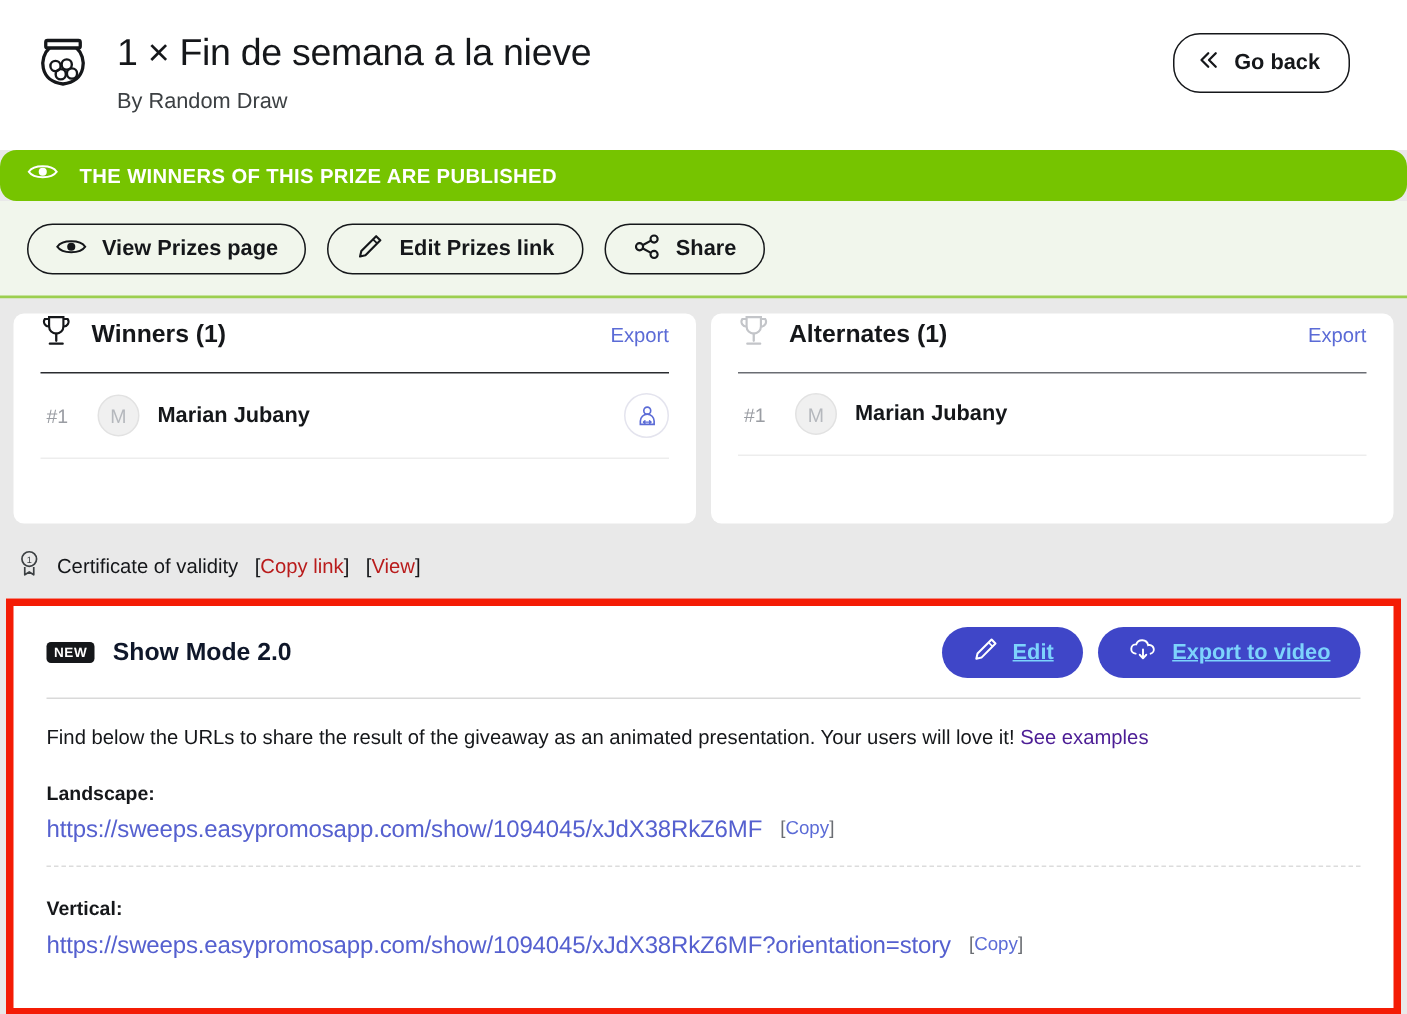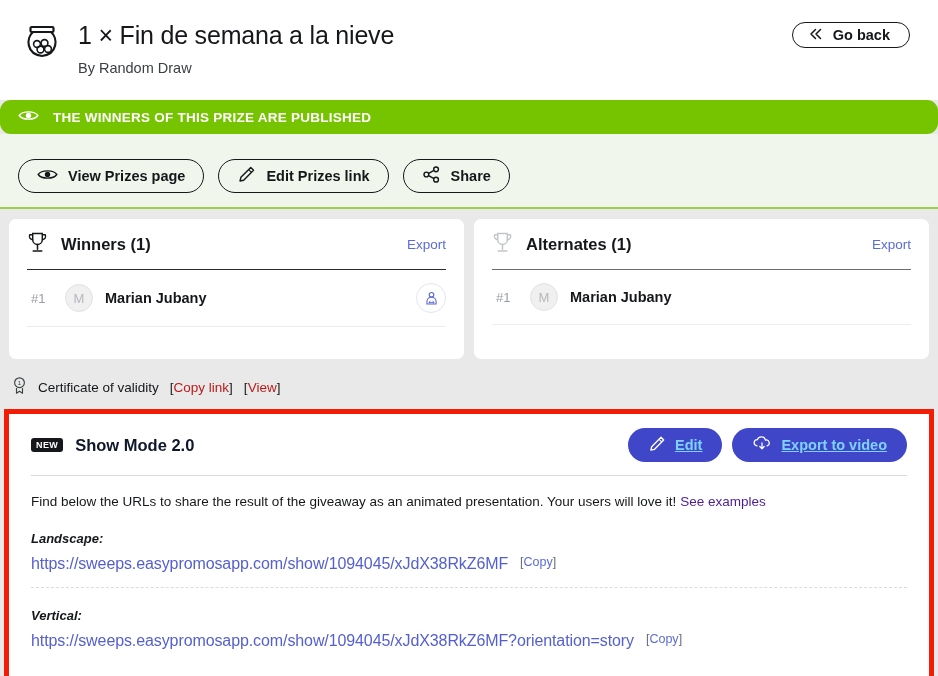--- a/index.html
+++ b/index.html
@@ -30,22 +30,22 @@
     line-height: 34px;
   }
   .prize-sub {
     font-size: 14.5px;
     color: #3c4043;
     margin-top: 7px;
     line-height: 18px;
   }
   .goback-btn {
     position: absolute;
-    right: 28px; top: 22px;
-    height: 26px;
+    right: 38px; top: 22px;
+    height: 40px;
     border: 1.6px solid #15171a;
     border-radius: 18px;
     background: #fff;
     display: flex; align-items: center;
     gap: 9px;
     padding: 0 19px 0 15px;
     font-size: 14.5px;
     font-weight: 700;
     color: #15171a;
     cursor: pointer;
@@ -62,21 +62,21 @@
     border-radius: 11px;
   }
   .published-text {
     color: #ffffff;
     font-size: 13.5px;
     font-weight: 700;
     letter-spacing: 0.25px;
   }
   .actions-bar {
     background: #f1f6ec;
-    padding: 25px 18px 14px 18px;
+    padding: 15px 18px 14px 18px;
     display: flex; gap: 14px;
     border-bottom: 2px solid #9ccf4f;
   }
   .pill {
     height: 34px;
     border: 1.6px solid #15171a;
     border-radius: 18px;
     background: transparent;
     display: inline-flex; align-items: center;
     gap: 10px;
@@ -93,21 +93,21 @@
   .panels {
     display: flex;
     gap: 10px;
     padding: 10px 9px 8px 9px;
     background: #e9e9e9;
   }
   .panel {
     background: #ffffff;
     border-radius: 7px;
     flex: 1 1 0;
-    padding: 12px 18px 10px 18px;
+    padding: 0 18px 10px 18px;
     height: 140px;
   }
   .panel-head {
     display: flex; align-items: center;
     padding-bottom: 11px;
     border-bottom: 1.4px solid #2a2c30;
   }
   .panel-head.alt { border-bottom-color: #6a6d73; }
   .panel-title {
     font-size: 16.5px;
@@ -206,21 +206,20 @@
     color: #15171a;
     margin-top: 17px;
     line-height: 18px;
   }
   .see-ex { color: #4c1d95; cursor: pointer; }
   .url-label {
     font-size: 13px;
     font-weight: 700;
     color: #15171a;
     margin-top: 20px;
-    font-style: italic;
   }
   .url-line {
     margin-top: 9px;
     display: flex; align-items: flex-start; gap: 12px;
   }
   .url-a {
     font-size: 16px;
     color: #5560cf;
     cursor: pointer;
     letter-spacing: -0.1px;

